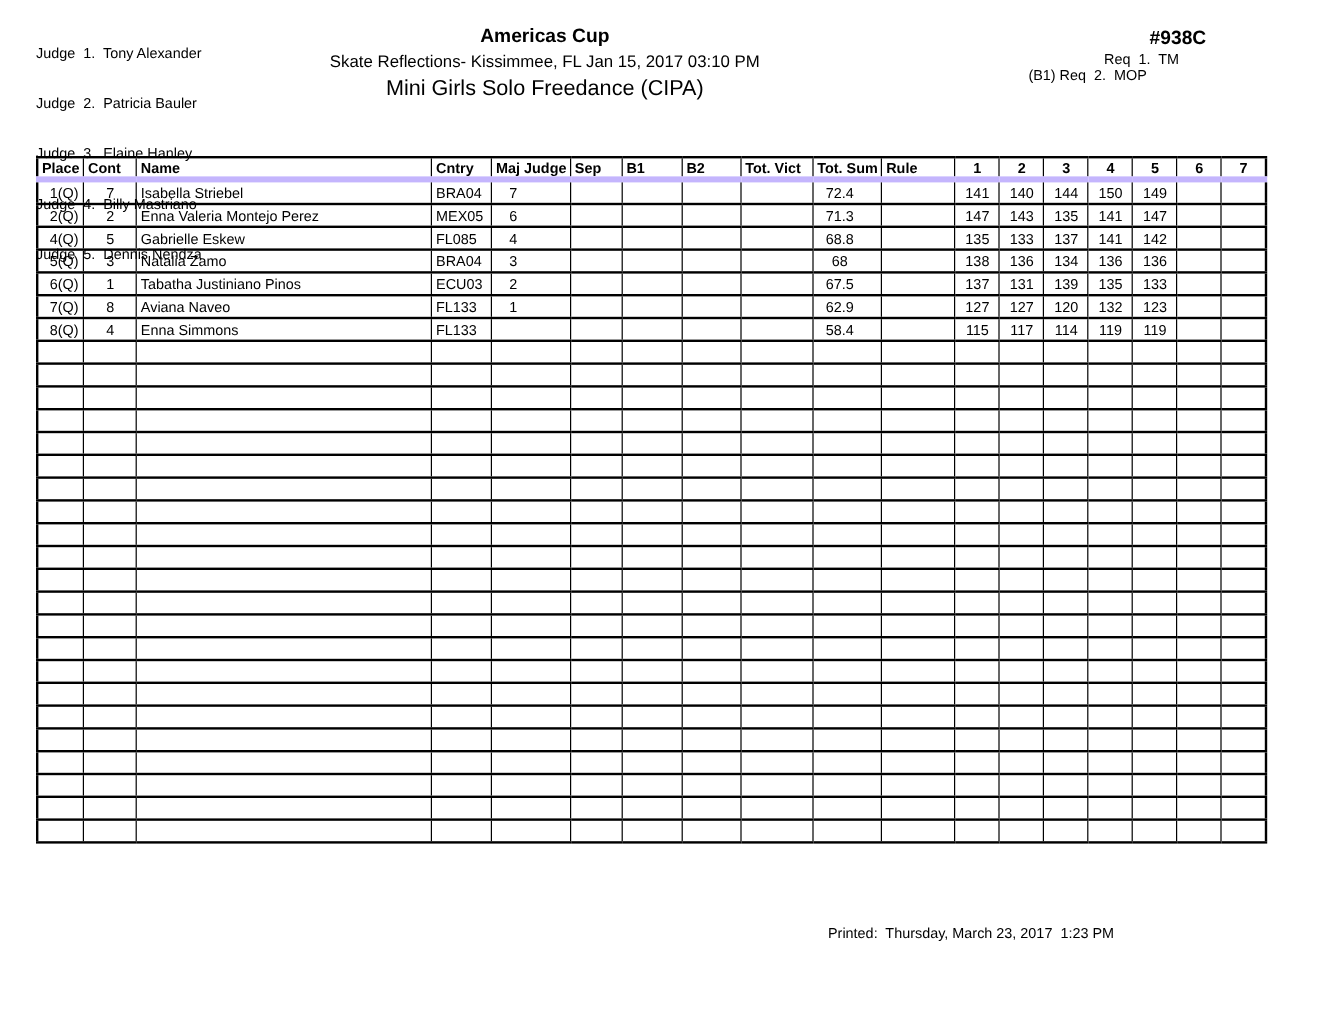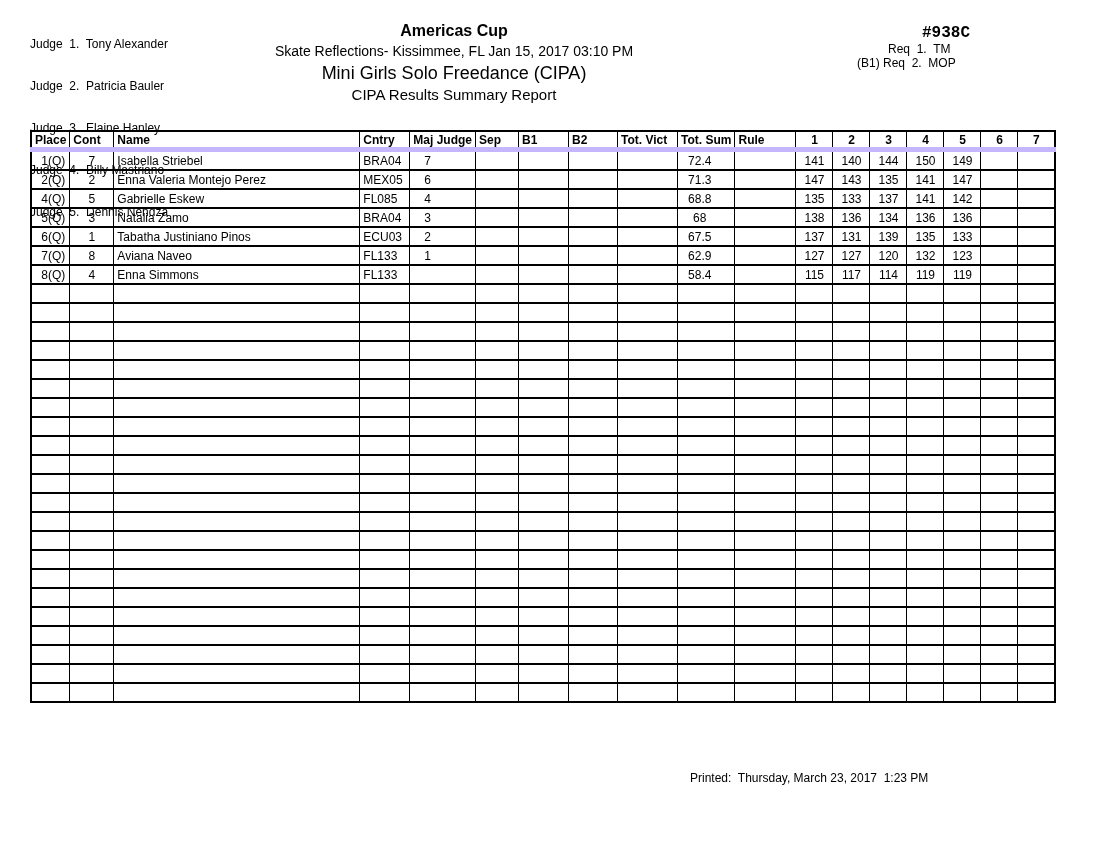--- a/index.html
+++ b/index.html
@@ -43,30 +43,29 @@
     font-size: 18px;
     font-weight: normal;
     line-height: 24px;
   }
   .title-report {
     font-size: 15px;
     line-height: 20px;
   }
   .event-number {
     position: absolute;
-    left: 922px;
+    left: 958px;
     top: 24px;
     font-size: 16px;
     font-weight: bold;
     white-space: pre;
-    font-family: Liberation Mono, monospace;
   }
   .req-line-1 {
     position: absolute;
-    left: 888px;
+    left: 920px;
     top: 42px;
     font-size: 12px;
     white-space: pre;
   }
   .req-line-2 {
     position: absolute;
     left: 857px;
     top: 56px;
     font-size: 12px;
     white-space: pre;
@@ -122,21 +121,20 @@
   <div>Judge  2.  Patricia Bauler</div>
   <div>Judge  3.  Elaine Hanley</div>
   <div>Judge  4.  Billy Mastriano</div>
   <div>Judge  5.  Dennis Nendza</div>
 </div>
 
 <div class="title-block">
   <div class="title-competition">Americas Cup</div>
   <div class="title-venue">Skate Reflections- Kissimmee, FL  Jan 15, 2017  03:10 PM</div>
   <div class="title-event">Mini Girls Solo Freedance (CIPA)</div>
-  <div class="title-report">CIPA Results Summary Report</div>
 </div>
 
 <div class="event-number">#938C</div>
 <div class="req-line-1">Req  1.  TM</div>
 <div class="req-line-2">(B1) Req  2.  MOP</div>
 
 <table class="results">
   <colgroup id="results-colgroup">
       <col style="width: 38px;">
       <col style="width: 44px;">

